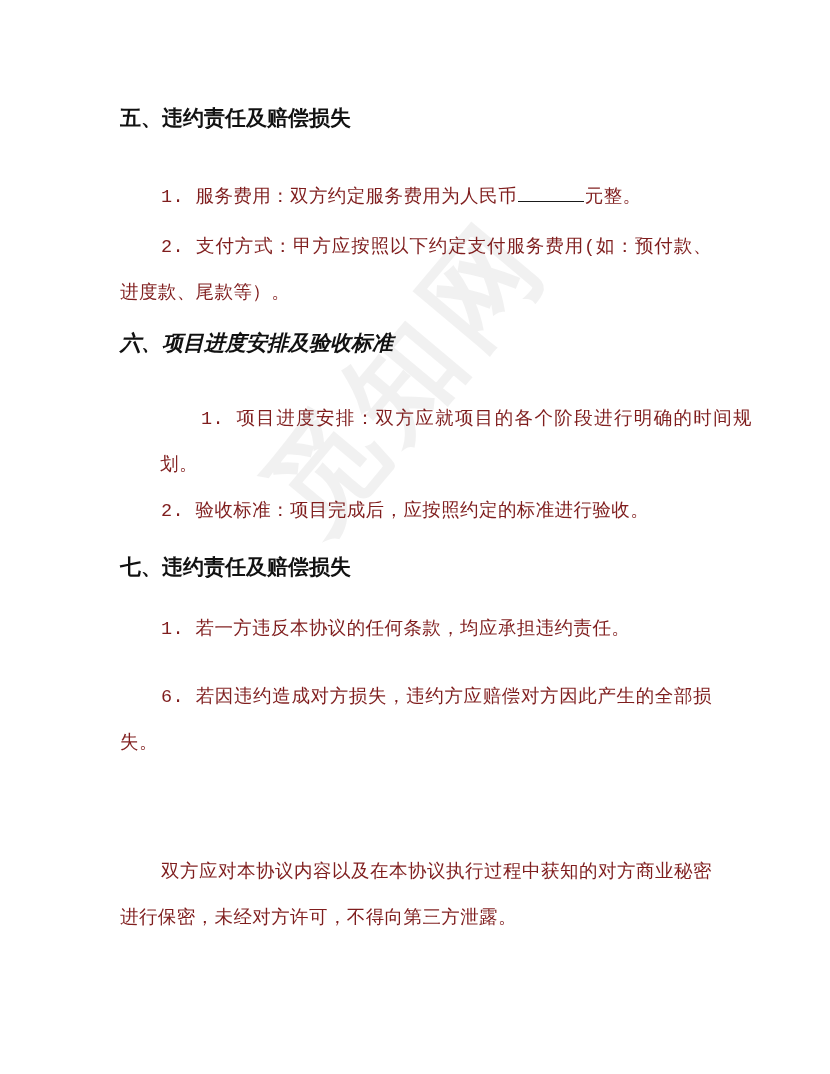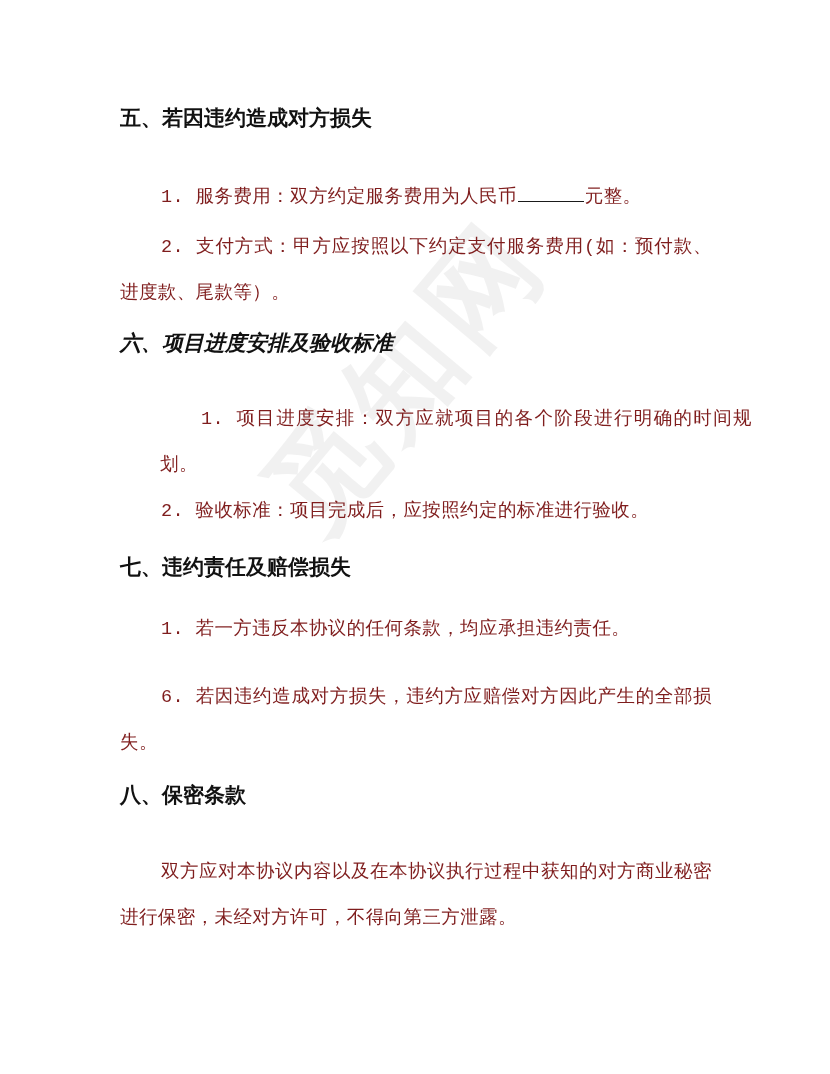--- a/index.html
+++ b/index.html
@@ -70,37 +70,36 @@
       margin: 0 1px;
     }
   </style>
 </head>
 <body>
 
 <div class="page">
 
   <div class="watermark">觅知网</div>
 
-  <h2 class="h" style="top:103px;">五、若因违约造成对方损失</h2>
+  <h2 class="h" style="top:103px;">五、违约责任及赔偿损失</h2>
 
   <p class="p" style="top:175px;">
     <span>1. 服务费用：双方约定服务费用为人民币</span><span class="blank"></span><span>元整。</span>
   </p>
 
   <p class="p" style="top:225px;">2. 支付方式：甲方应按照以下约定支付服务费用(如：预付款、进度款、尾款等）。</p>
 
   <h2 class="h" style="top:328px;font-style:italic;">六、项目进度安排及验收标准</h2>
 
   <p class="p" style="top:397px;margin-left:40px;">1. 项目进度安排：双方应就项目的各个阶段进行明确的时间规划。</p>
 
   <p class="p" style="top:489px;">2. 验收标准：项目完成后，应按照约定的标准进行验收。</p>
 
   <h2 class="h" style="top:552px;">七、违约责任及赔偿损失</h2>
 
   <p class="p" style="top:607px;">1. 若一方违反本协议的任何条款，均应承担违约责任。</p>
 
   <p class="p" style="top:675px;">6. 若因违约造成对方损失，违约方应赔偿对方因此产生的全部损失。</p>
 
-  <h2 class="h" style="top:780px;">八、保密条款</h2>
 
   <p class="p" style="top:850px;">双方应对本协议内容以及在本协议执行过程中获知的对方商业秘密进行保密，未经对方许可，不得向第三方泄露。</p>
 
 </div>
 
 </body></html>

